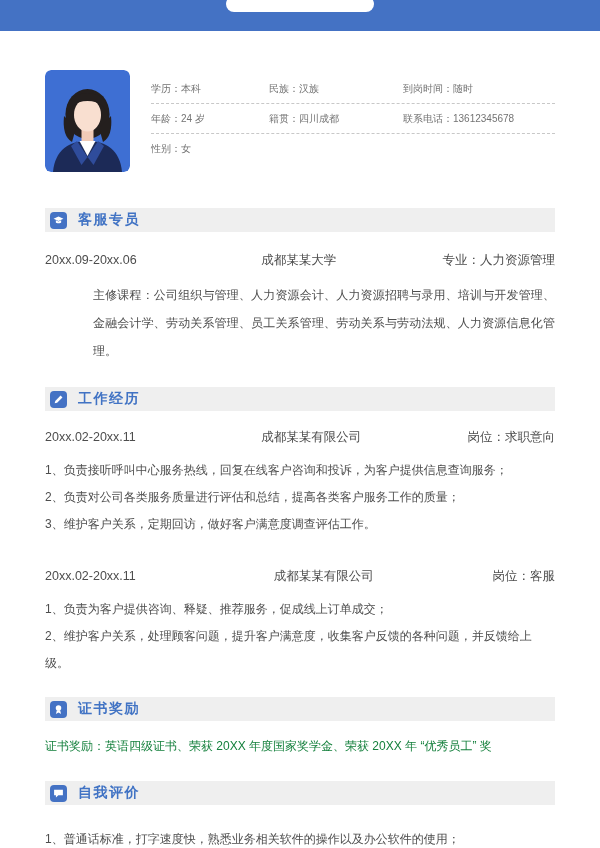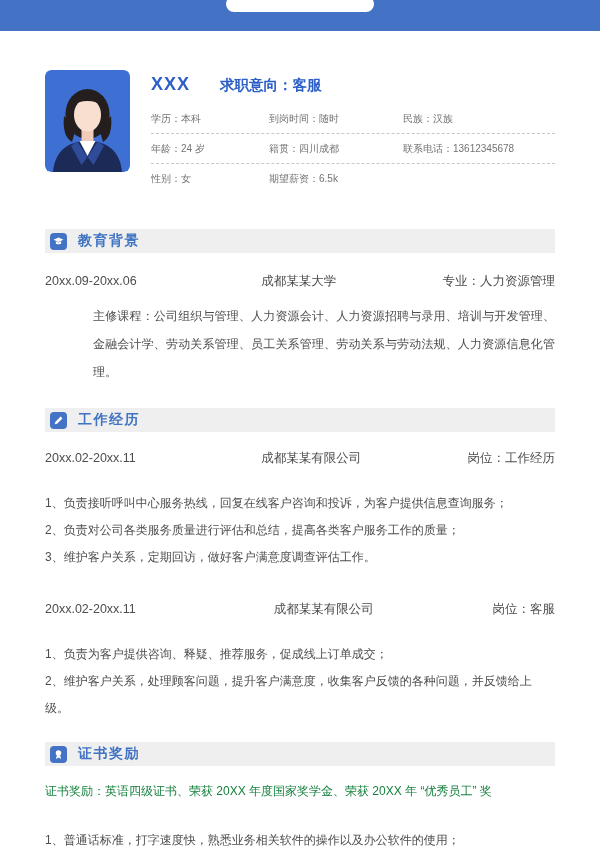--- a/index.html
+++ b/index.html
@@ -35,21 +35,21 @@
 
   .body-text { font-size:12px; color:#4d4d4d; line-height:28px; text-align:justify;margin-left:48px; }
   .duty { font-size:12px; color:#4d4d4d; line-height:27px; }
 
   
   .sec-edu { margin-top:36px; }
   .edu-meta { margin-top:20px; }
   .edu-courses { margin-top:12px; }
   .sec-work { margin-top:22px; }
   .job1-meta { margin-top:18px; }
-  .duties { margin-top:23px; }
+  .duties { margin-top:11px; }
   .job2-meta { margin-top:30px; }
   .sec-awards { margin-top:20px; }
   .awards-line { margin-top:17px; font-size:12px; color:#15803d; }
   .sec-self { margin-top:26px; }
   .self-items { margin-top:20px; }
   .self-items p { font-size:12px; color:#4d4d4d; line-height:28px; text-align:justify; }
 </style>
 </head>
 <body>
 
@@ -71,52 +71,47 @@
           <rect x="36.5" y="56" width="12" height="16" fill="#F1CBB7"></rect>
           <ellipse cx="42.5" cy="45" rx="13.5" ry="16.5" fill="#F9DFD0"></ellipse>
           <path d="M21,50 Q19,24 42.5,23 Q66,24 64,50 Q61,31 42.5,31 Q24,31 21,50 Z" fill="#241f1e"></path>
           <path d="M8,102 C10,80 24,71 42.5,71 C61,71 75,80 77,102 Z" fill="#1C2A57"></path>
           <path d="M34.5,71 L42.5,86 L50.5,71 Z" fill="#ffffff"></path>
           <path d="M32,71 L42.5,87 L36.5,95 L26,76 Z" fill="#2F4C9B"></path>
           <path d="M53,71 L42.5,87 L48.5,95 L59,76 Z" fill="#2F4C9B"></path>
         </svg>
       </div>
       <div class="profile-right">
-        <div class="name-row">
-          <span class="name">XXX</span>
-          <span class="intent">求职意向：客服</span>
-        </div>
         <div class="info-grid">
           <div class="irow dash">
             <span class="icell">学历：本科</span>
+            <span class="icell">民族：汉族</span>
             <span class="icell">到岗时间：随时</span>
-            <span class="icell">民族：汉族</span>
           </div>
           <div class="irow dash">
             <span class="icell">年龄：24 岁</span>
             <span class="icell">籍贯：四川成都</span>
             <span class="icell">联系电话：13612345678</span>
           </div>
           <div class="irow">
             <span class="icell">性别：女</span>
-            <span class="icell">期望薪资：6.5k</span>
           </div>
         </div>
       </div>
     </div>
 
     <div class="section sec-edu">
       <div class="sec-header">
         <span class="sec-icon">
           <svg viewBox="0 0 12 12" width="11" height="11">
             <path d="M6 1.6 L11.4 4.1 L6 6.6 L0.6 4.1 Z" fill="#fff"></path>
             <path d="M3.1 5.6 V8.1 C3.1 9.3 8.9 9.3 8.9 8.1 V5.6 L6 7 Z" fill="#fff"></path>
           </svg>
         </span>
-        <span class="sec-title">教育背景</span>
+        <span class="sec-title">客服专员</span>
       </div>
       <div class="meta-row edu-meta">
         <span class="m-left">20xx.09-20xx.06</span>
         <span class="m-mid">成都某某大学</span>
         <span class="m-right">专业：人力资源管理</span>
       </div>
       <p class="body-text edu-courses">主修课程：公司组织与管理、人力资源会计、人力资源招聘与录用、培训与开发管理、金融会计学、劳动关系管理、员工关系管理、劳动关系与劳动法规、人力资源信息化管理。</p>
     </div>
 
     <div class="section sec-work">
@@ -125,21 +120,21 @@
           <svg viewBox="0 0 12 12" width="11" height="11">
             <path d="M1.8 10.2 L2.5 7.5 L8.3 1.7 L10.3 3.7 L4.5 9.5 Z" fill="#fff"></path>
           </svg>
         </span>
         <span class="sec-title">工作经历</span>
       </div>
 
       <div class="meta-row job1-meta">
         <span class="m-left">20xx.02-20xx.11</span>
         <span class="m-mid">成都某某有限公司</span>
-        <span class="m-right">岗位：工作经历</span>
+        <span class="m-right">岗位：求职意向</span>
       </div>
       <div class="duties">
         <p class="duty">1、负责接听呼叫中心服务热线，回复在线客户咨询和投诉，为客户提供信息查询服务；</p>
         <p class="duty">2、负责对公司各类服务质量进行评估和总结，提高各类客户服务工作的质量；</p>
         <p class="duty">3、维护客户关系，定期回访，做好客户满意度调查评估工作。</p>
       </div>
 
       <div class="meta-row job2-meta">
         <span class="m-left">20xx.02-20xx.11</span>
         <span class="m-mid">成都某某有限公司</span>
@@ -158,20 +153,28 @@
             <circle cx="6" cy="4.3" r="3" fill="#fff"></circle>
             <path d="M4.2 6.8 L3.2 11 L6 9.3 L8.8 11 L7.8 6.8 Z" fill="#fff"></path>
           </svg>
         </span>
         <span class="sec-title">证书奖励</span>
       </div>
       <p class="awards-line">证书奖励：英语四级证书、荣获 20XX 年度国家奖学金、荣获 20XX 年 “优秀员工” 奖</p>
     </div>
 
     <div class="section sec-self">
+      <div class="sec-header">
+        <span class="sec-icon">
+          <svg viewBox="0 0 12 12" width="11" height="11">
+            <path d="M1.2 1.8 H10.8 V8 H5.8 L3.2 10.4 V8 H1.2 Z" fill="#fff"></path>
+          </svg>
+        </span>
+        <span class="sec-title">自我评价</span>
+      </div>
       <div class="self-items">
         <p>1、普通话标准，打字速度快，熟悉业务相关软件的操作以及办公软件的使用；</p>
 
       </div>
     </div>
 
   </div>
 </div>
 
 </body></html>

